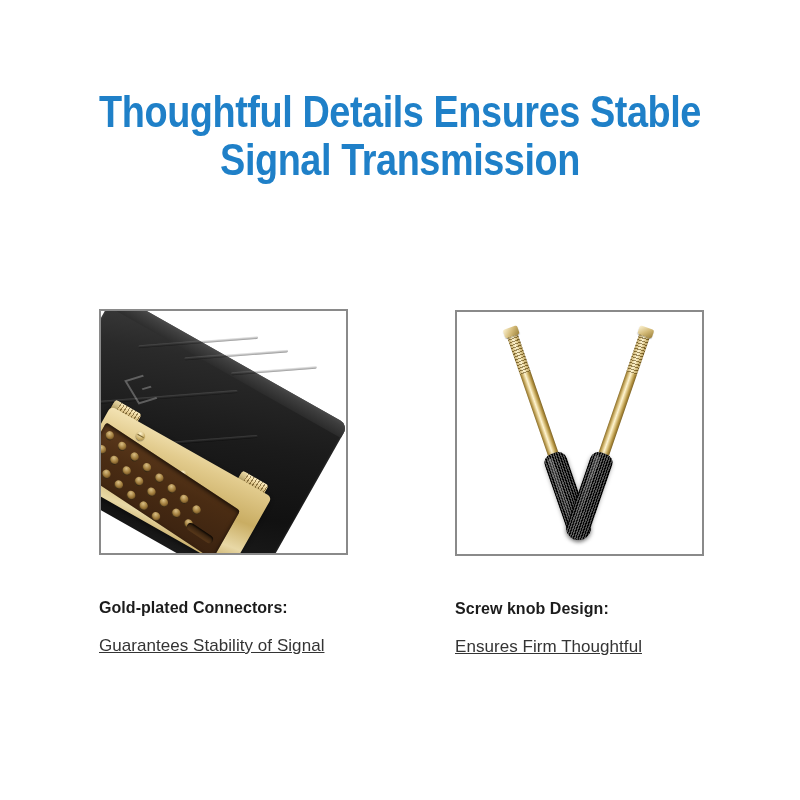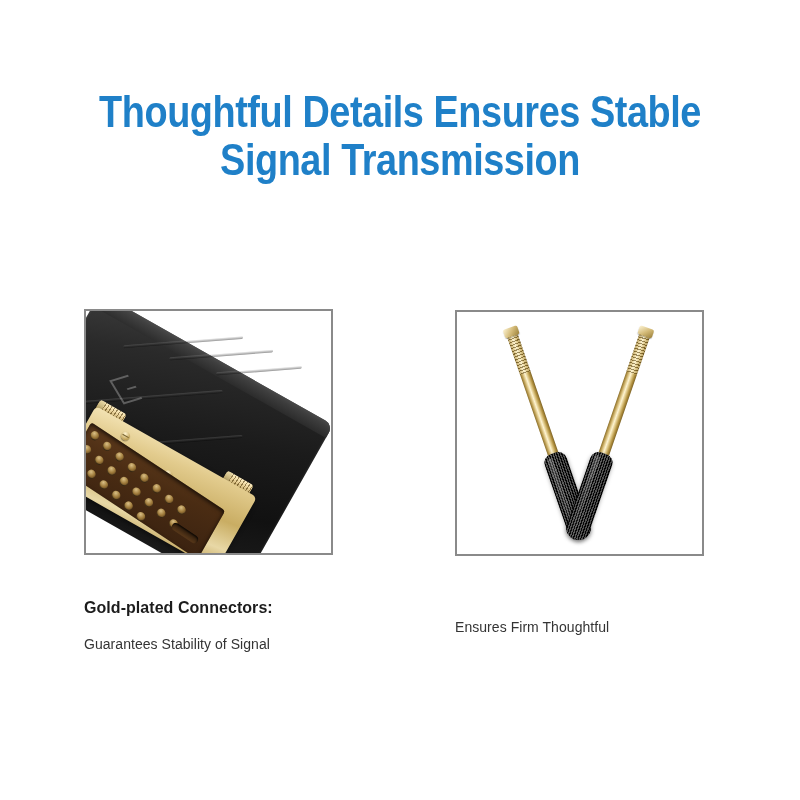--- a/index.html
+++ b/index.html
@@ -29,21 +29,21 @@
     font-size: 44px;
     line-height: 48px;
     letter-spacing: -0.5px;
     transform: scaleX(0.86);
     transform-origin: 50% 50%;
   }
   .headline-line { display: block; white-space: nowrap; }
 
   
   .panel { position: absolute; }
-  .panel-left  { left: 84px;  top: 309px; }
+  .panel-left  { left: 99px;  top: 309px; }
   .panel-right { left: 455px; top: 310px; }
 
   .photo-frame {
     position: relative;
     width: 245px;
     height: 242px;
     border: 2px solid #8a8a8a;
     background: #ffffff;
     overflow: hidden;
   }
@@ -56,25 +56,26 @@
   }
   .caption-title {
     font-size: 16px;
     font-weight: bold;
     color: #1c1c1c;
     letter-spacing: 0.05px;
     white-space: nowrap;
   }
   .caption-sub {
     margin-top: 19px;
-    font-size: 14px;
+    font-size: 17px;
     font-weight: normal;
     color: #343434;
     letter-spacing: 0.05px;
     white-space: nowrap;
+    text-decoration: underline;
   }
 
   
   .dvi-stage { position: absolute; inset: 0; }
 
   
   .dvi-body {
     position: absolute;
     left: 14px;
     top: -18px;
@@ -364,15 +365,16 @@
         <div class="ts-grip">
           <div class="knurl"></div>
           <div class="gloss"></div>
         </div>
       </div>
 
     </div>
   </div>
 
   <div class="caption">
+    <div class="caption-title">Screw knob Design:</div>
     <div class="caption-sub">Ensures Firm Thoughtful</div>
   </div>
 </div>
 
 </body></html>

